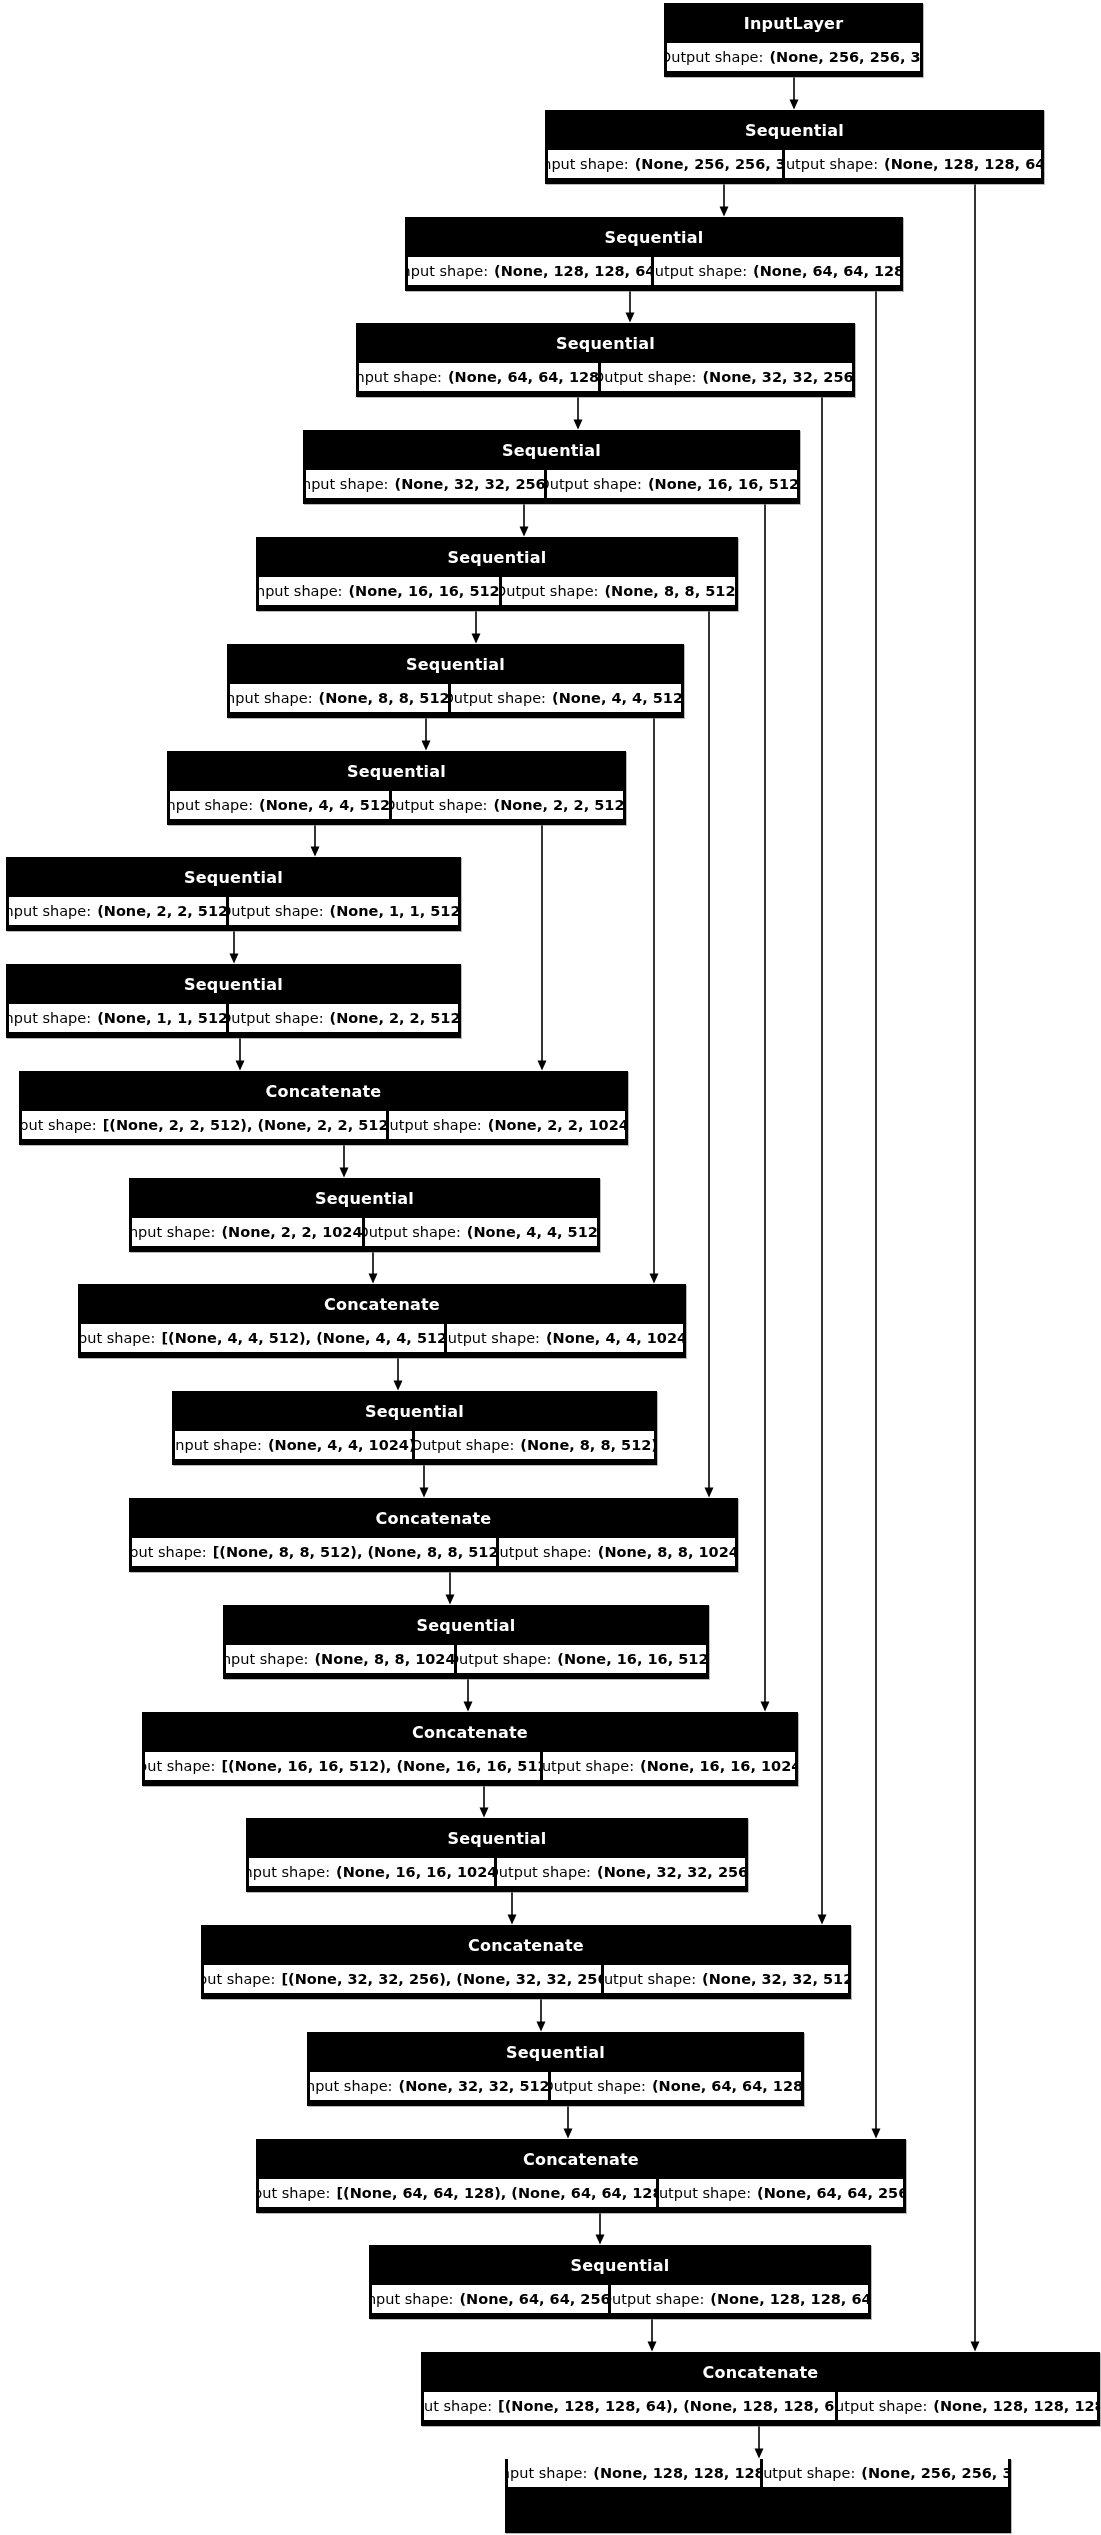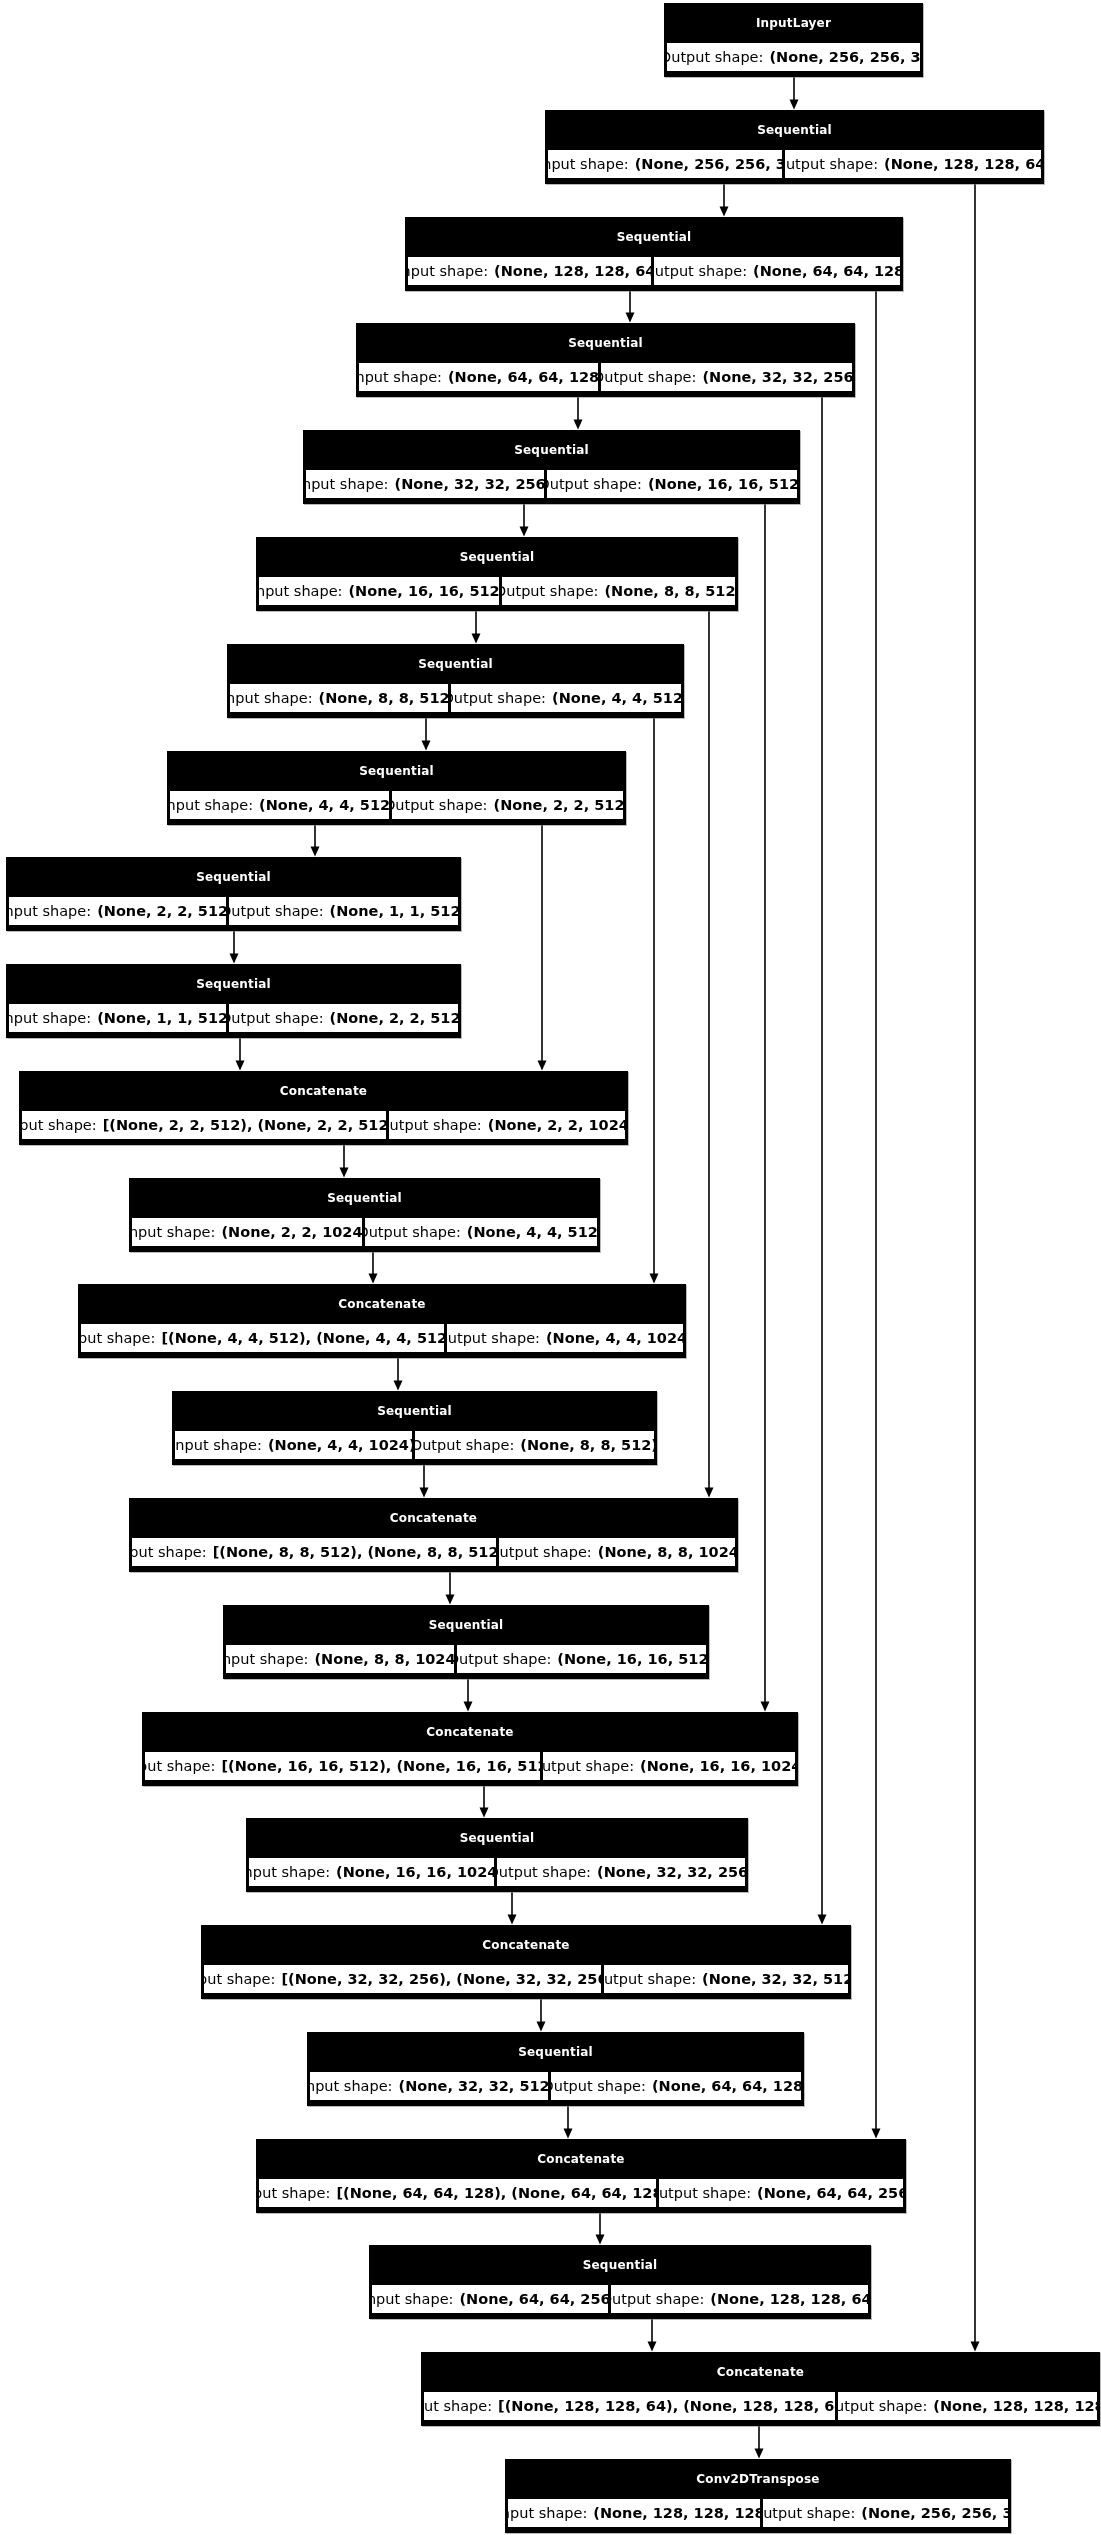--- a/index.html
+++ b/index.html
@@ -23,21 +23,21 @@
     box-sizing: border-box;
     box-shadow: 1px 1px 0 rgba(130,130,130,0.55);
   }
   .node .title {
     height: 40px;
     display: flex;
     align-items: center;
     justify-content: center;
     color: #ffffff;
     font-weight: bold;
-    font-size: 12px;
+    font-size: 16px;
     letter-spacing: 0.2px;
   }
   .node .cells {
     display: flex;
     gap: 3px;
     padding: 0 3px 3px 3px;
     height: 31px;
     box-sizing: border-box;
   }
   .node .cell {
@@ -410,21 +410,20 @@
             <span class="lbl">Input shape:</span>
             <span class="val">[(None, 128, 128, 64), (None, 128, 128, 64)]</span>
           </div>
           <div class="cell">
             <span class="lbl">Output shape:</span>
             <span class="val">(None, 128, 128, 128)</span>
           </div>
         </div>
       </div>
       <div class="node" style="left: 505px; top: 2459px; width: 506px; height: 74px;">
-        <div class="title">Conv2DTranspose</div>
         <div class="cells">
           <div class="cell">
             <span class="lbl">Input shape:</span>
             <span class="val">(None, 128, 128, 128)</span>
           </div>
           <div class="cell">
             <span class="lbl">Output shape:</span>
             <span class="val">(None, 256, 256, 3)</span>
           </div>
         </div>

